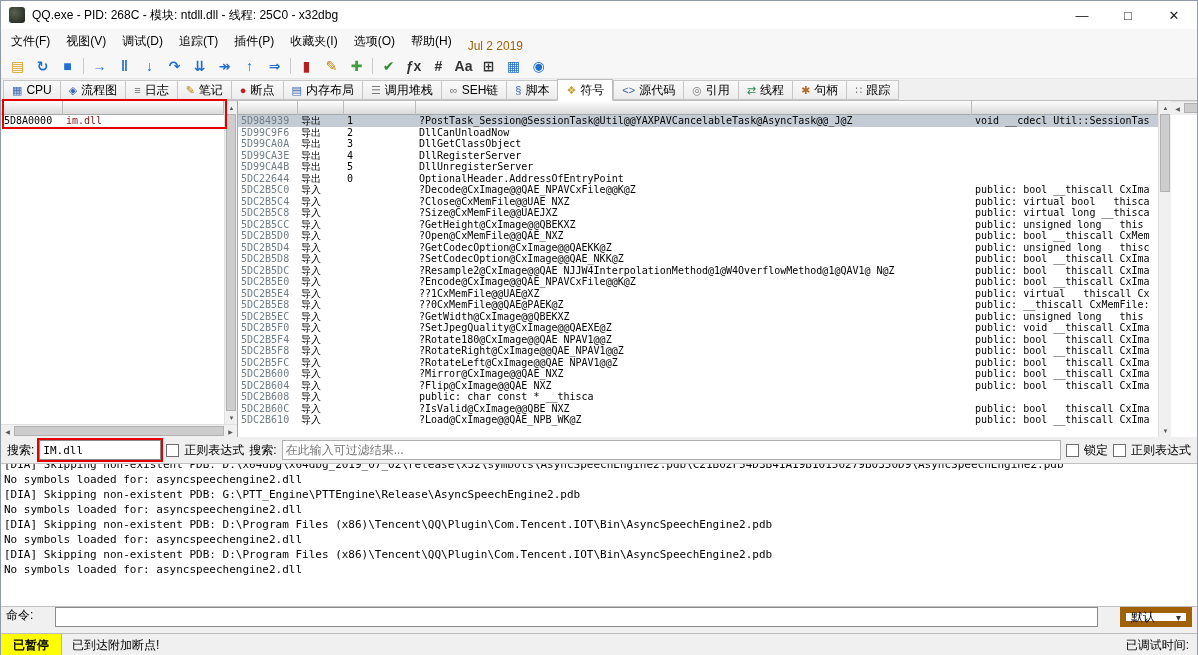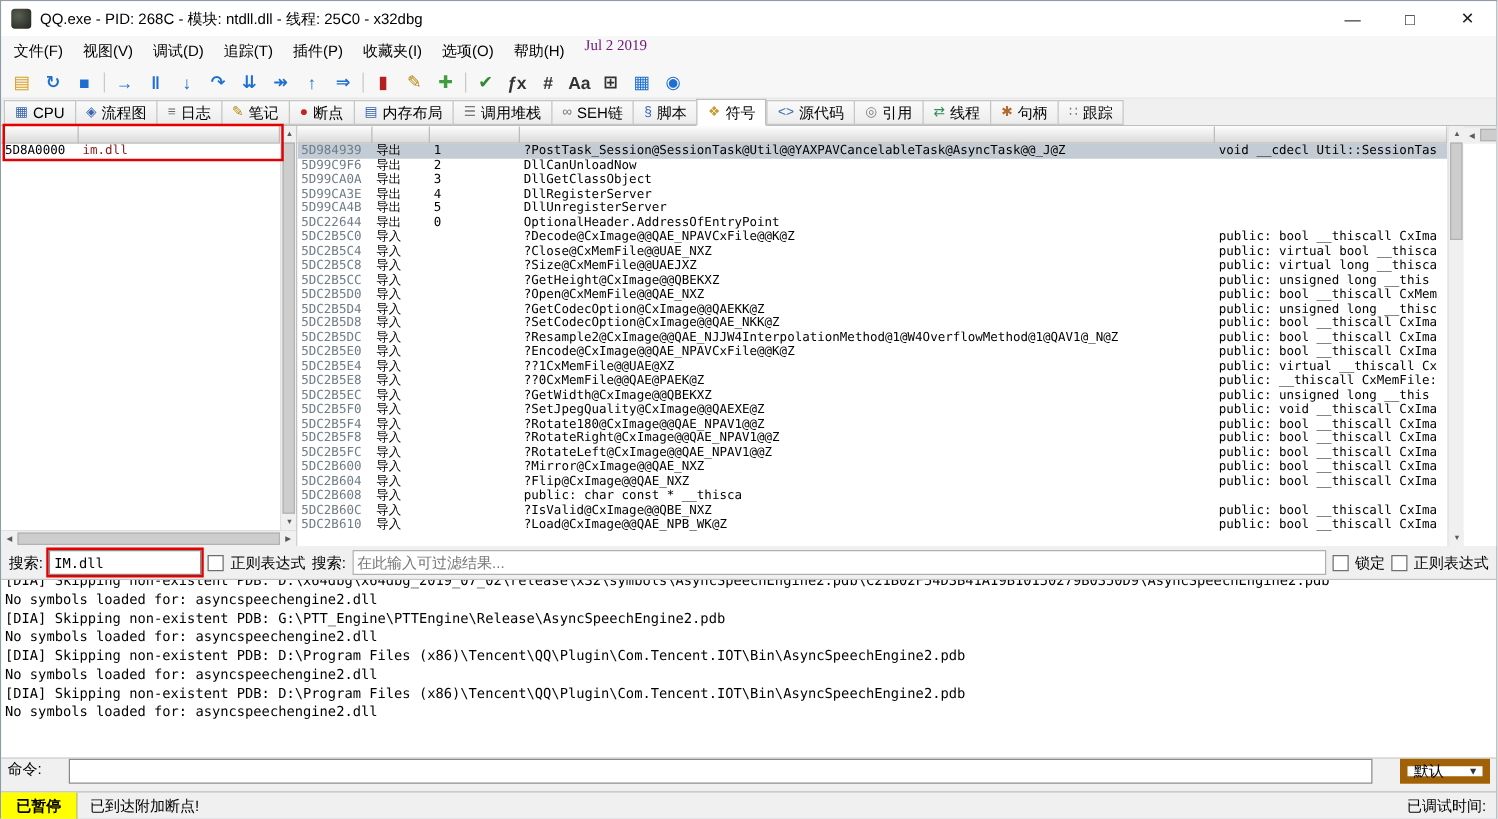--- a/index.html
+++ b/index.html
@@ -4,24 +4,24 @@
 <style>
 *{margin:0;padding:0;box-sizing:border-box}
 html,body{width:1198px;height:655px;overflow:hidden}
 body{font-family:"Liberation Sans","DejaVu Sans",sans-serif;font-size:12px;color:#000;background:#f0f0f0}
 .window{position:relative;width:1198px;height:655px;background:#f0f0f0;border:1px solid #8f9ba6;display:flex;flex-direction:column}
 .titlebar{height:28px;background:#fff;display:flex;align-items:center;padding-left:8px;flex:0 0 auto}
 .app-icon{width:16px;height:16px;margin-right:7px;border-radius:3px;background:radial-gradient(circle at 35% 35%,#5a6052,#1e221c);flex:0 0 auto}
 .title{font-size:12px;white-space:nowrap}
 .win-buttons{margin-left:auto;display:flex;height:100%}
 .win-btn{width:46px;height:100%;display:flex;align-items:center;justify-content:center;font-size:13px;color:#222;cursor:default}
-.menubar{height:24px;background:#f7f7f7;display:flex;align-items:flex-start;padding-left:2px;flex:0 0 auto}
+.menubar{height:24px;background:#f7f7f7;display:flex;align-items:flex-end;padding-left:2px;flex:0 0 auto}
 .menu-items{display:flex;align-items:center;height:100%}
 .menu-item{padding:0 8px;height:100%;display:flex;align-items:center}
-.build-date{color:#701a75;font-family:Liberation Serif, serif;font-size:12px;margin-left:8px}
+.build-date{color:#a16207;font-family:Liberation Sans, sans-serif;font-size:12px;margin-left:8px}
 .toolbar{height:26px;background:#f7f7f7;display:flex;align-items:center;padding-left:4px;border-bottom:1px solid #e6e6e6;flex:0 0 auto}
 .tb-icon{width:25px;height:22px;display:flex;align-items:center;justify-content:center;font-size:14px;font-weight:bold}
 .tb-sep{width:1px;height:16px;background:#c9c9c9;margin:0 3px}
 .tabbar{height:22px;background:#f0f0f0;display:flex;align-items:flex-end;padding-left:2px;border-bottom:1px solid #bdbdbd;flex:0 0 auto}
 .tab{height:20px;display:flex;align-items:center;gap:4px;padding:0 8px;font-size:12px;background:linear-gradient(#fafafa,#ececec);border:1px solid #c6c6c6;border-right:none;white-space:nowrap}
 .tab:last-child{border-right:1px solid #c6c6c6}
 .tab.active{background:#fff;height:22px;border:1px solid #bdbdbd;border-bottom:1px solid #fff;margin-bottom:-1px}
 .tab-icon{font-size:11px;line-height:1}
 .main{height:336px;display:flex;flex:0 0 auto;background:#f0f0f0}
 .left-pane{width:237px;flex:0 0 auto;display:flex;flex-direction:column;border-right:1px solid #a8a8a8;background:#fff}

